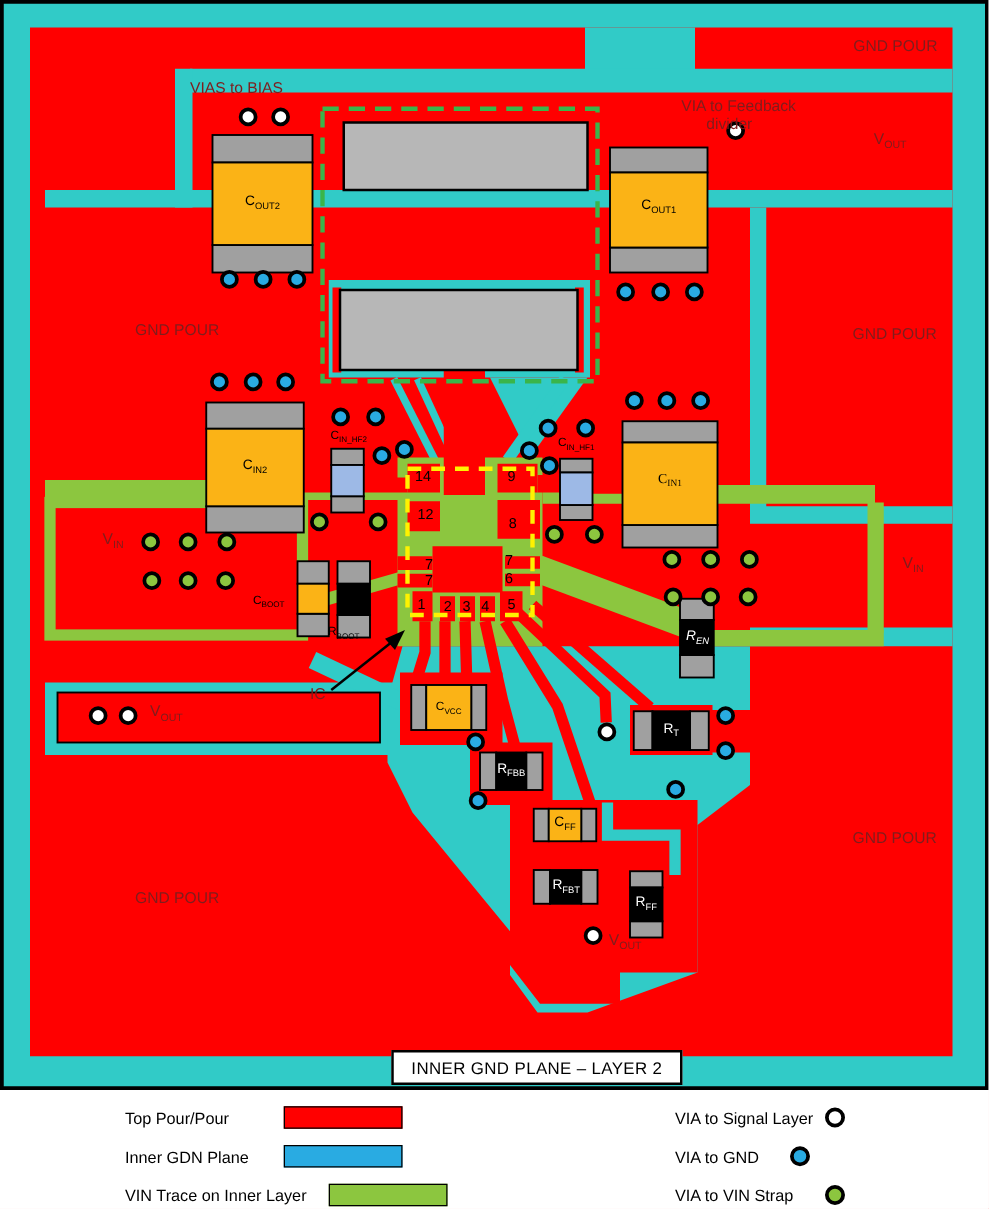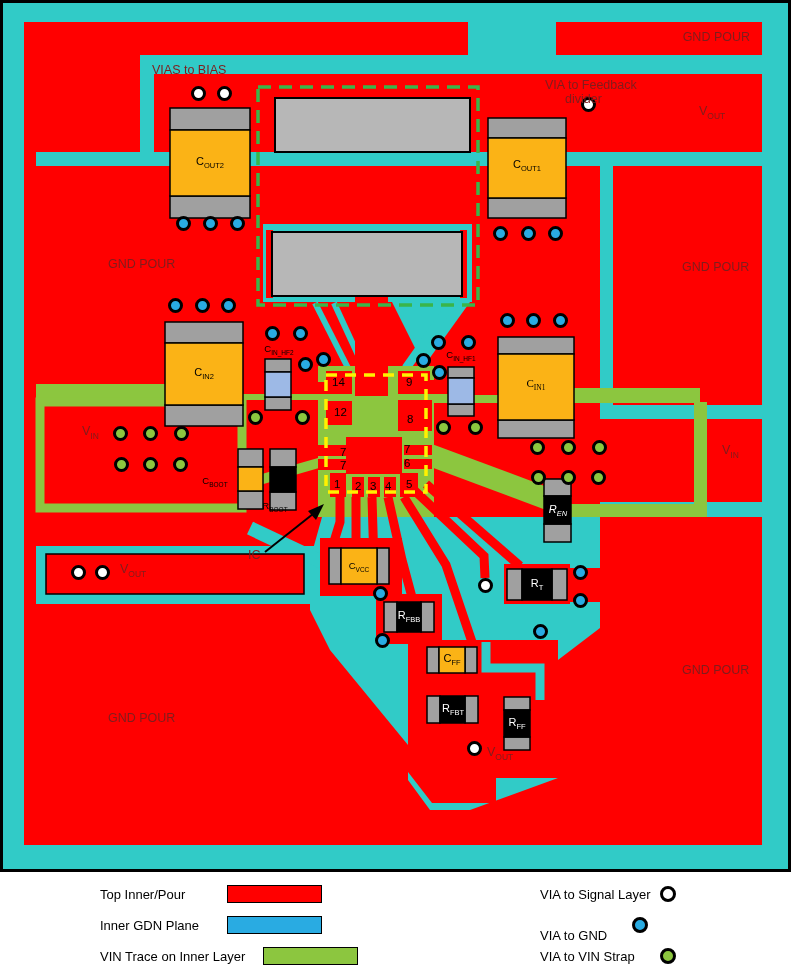--- a/index.html
+++ b/index.html
@@ -274,30 +274,31 @@
   <div class="pin" style="left:340px;top:446px;">7</div>
   <div class="pin" style="left:340px;top:459px;">7</div>
   <div class="pin" style="left:404px;top:443px;">7</div>
   <div class="pin" style="left:404px;top:457px;">6</div>
   <div class="pin" style="left:334px;top:478px;">1</div>
   <div class="pin" style="left:355px;top:480px;">2</div>
   <div class="pin" style="left:370px;top:480px;">3</div>
   <div class="pin" style="left:385px;top:480px;">4</div>
   <div class="pin" style="left:406px;top:478px;">5</div>
 
+  <div class="caption-box">INNER GND PLANE – LAYER 2</div>
 
   <div class="legend">
-    <div class="leg-lbl" style="left:100px;top:15px;">Top Inner/Pour</div>
+    <div class="leg-lbl" style="left:100px;top:15px;">Top Pour/Pour</div>
     <div class="leg-swatch sw-red" style="left:227px;top:13px;"></div>
     <div class="leg-lbl" style="left:100px;top:46px;">Inner GDN Plane</div>
     <div class="leg-swatch sw-blue" style="left:227px;top:44px;"></div>
     <div class="leg-lbl" style="left:100px;top:77px;">VIN Trace on Inner Layer</div>
     <div class="leg-swatch sw-green" style="left:263px;top:75px;"></div>
 
     <div class="leg-lbl" style="left:540px;top:15px;">VIA to Signal Layer</div>
     <div class="leg-via via-white" style="left:660px;top:14px;"></div>
-    <div class="leg-lbl" style="left:540px;top:56px;">VIA to GND</div>
+    <div class="leg-lbl" style="left:540px;top:46px;">VIA to GND</div>
     <div class="leg-via via-gnd" style="left:632px;top:45px;"></div>
     <div class="leg-lbl" style="left:540px;top:77px;">VIA to VIN Strap</div>
     <div class="leg-via via-vin" style="left:660px;top:76px;"></div>
   </div>
 
 </div>
 
 </body></html>

